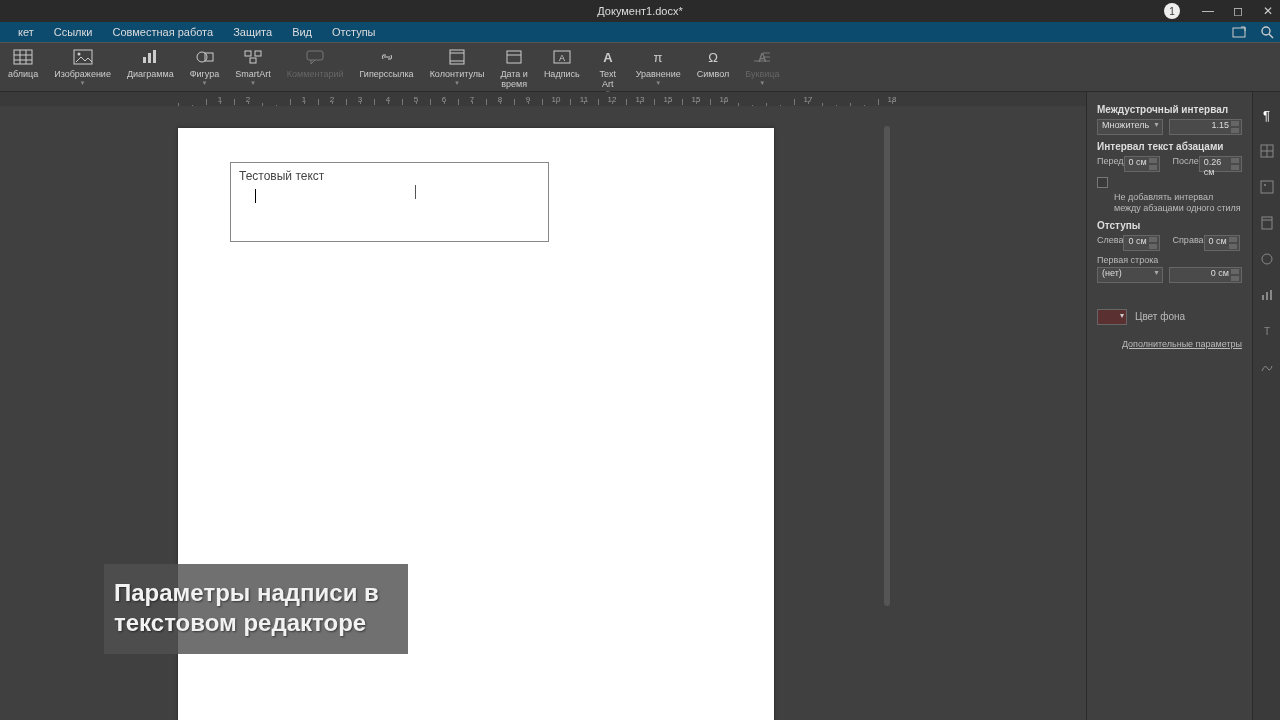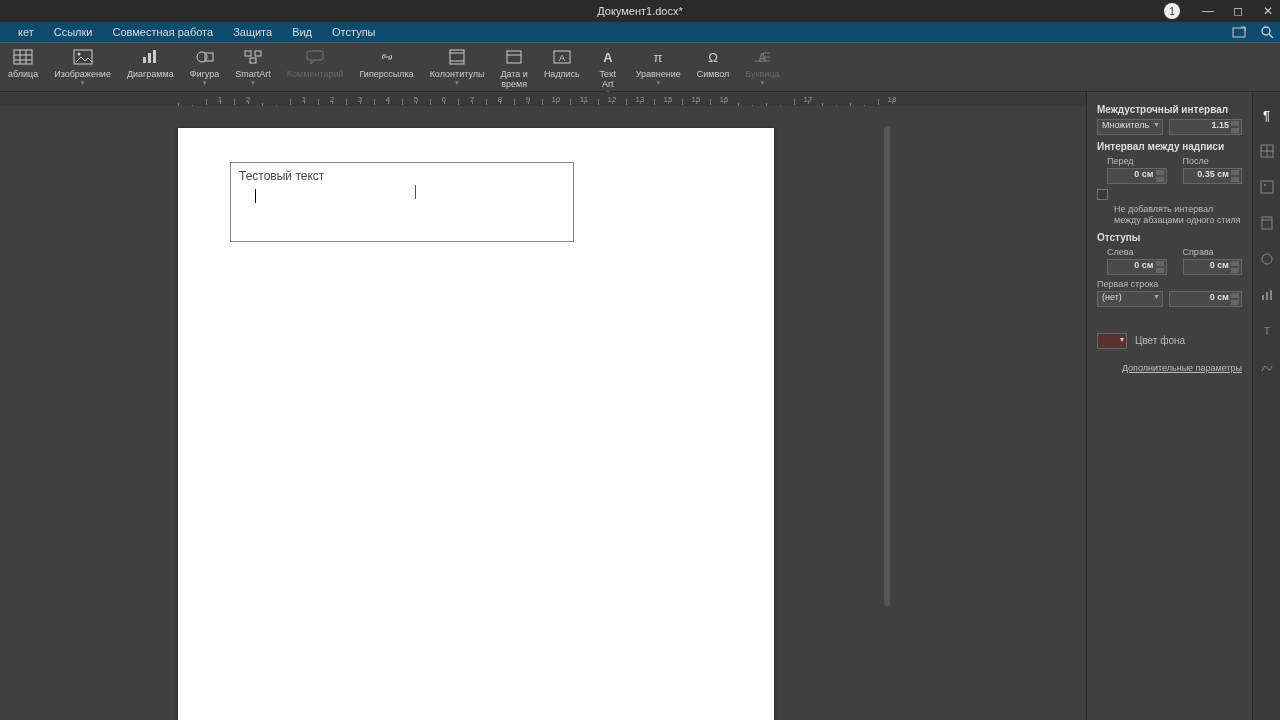--- a/index.html
+++ b/index.html
@@ -36,37 +36,37 @@
 .ruler-inner .tick { color:#999; font-size:8px; width:28px; text-align:center; position:relative; }
 .ruler-inner .tick::before, .ruler-inner .tick::after { content:""; position:absolute; top:4px; width:1px; height:6px; background:#777; }
 .ruler-inner .tick::before { left:0; }
 .ruler-inner .tick::after { left:14px; height:3px; top:6px; }
 
 
 .doc-area { position:absolute; top:14px; left:0; right:194px; bottom:0; background:#404040; overflow:hidden; }
 .page { position:absolute; left:178px; top:22px; width:596px; height:840px; background:#fff; box-shadow:0 0 4px rgba(0,0,0,.4); }
 .page-scroll { position:absolute; right:196px; top:20px; width:6px; height:480px; background:#555; border-radius:3px; }
 
-.textframe { position:absolute; left:52px; top:34px; width:344px; height:80px; border:1px solid #888; padding:6px 8px; }
+.textframe { position:absolute; left:52px; top:34px; width:319px; height:80px; border:1px solid #888; padding:6px 8px; }
 .textframe .line1 { color:#444; font-size:12px; }
 .textframe .ibeam1 { position:absolute; left:24px; top:26px; width:1px; height:14px; background:#000; }
 .textframe .ibeam2 { position:absolute; left:184px; top:22px; width:1px; height:14px; background:#555; }
 
 
 .caption { position:absolute; left:104px; bottom:66px; width:304px; background:rgba(80,80,80,0.82); padding:14px 16px 16px 10px; }
 .caption .c-text { color:#f2f2f2; font-size:24px; font-weight:bold; line-height:30px; text-shadow:1px 1px 2px rgba(0,0,0,.5); }
 
 
 .right-panel { position:absolute; top:0; right:28px; width:166px; bottom:0; background:#404040; border-left:1px solid #2a2a2a; padding:6px 10px; }
 .rp-heading { color:#ddd; font-size:10px; font-weight:bold; margin-top:6px; margin-bottom:4px; }
 .rp-row { display:flex; align-items:center; gap:6px; margin-bottom:4px; }
-.rp-row .half { flex:1; display:flex; flex-direction:column;margin-left:10px; }
+.rp-row .half { flex:1; display:flex; flex-direction:row; }
 .rp-sublabel { color:#bbb; font-size:9px; margin-bottom:2px; }
 .rp-select, .rp-spin { height:16px; background:#4a4a4a; border:1px solid #666; color:#ddd; font-size:9px; display:flex; align-items:flex-start; padding:0 4px; position:relative; }
-.rp-spin { justify-content:flex-end; padding-right:12px;font-weight:bold; }
+.rp-spin { justify-content:flex-end; padding-right:12px; }
 .rp-spin::after { content:""; position:absolute; right:2px; top:1px; width:8px; height:12px; background:linear-gradient(#666 45%, transparent 45%, transparent 55%, #666 55%); }
 .rp-select::after { content:"▾"; position:absolute; right:3px; font-size:8px; color:#aaa; }
 .rp-check { display:flex; align-items:flex-start; gap:6px; margin-top:4px; }
 .rp-check .box { width:11px; height:11px; border:1px solid #777; background:#3a3a3a; flex-shrink:0; margin-top:1px; }
 .rp-check .lbl { color:#bbb; font-size:9px; line-height:11px;margin-top:16px; }
 .rp-colorrow { display:flex; align-items:center; gap:8px; margin-top:26px; }
 .rp-color { width:30px; height:16px; background:#5a3030; border:1px solid #666; position:relative; }
 .rp-color::after { content:"▾"; position:absolute; right:2px; top:1px; font-size:8px; color:#ccc; }
 .rp-link { color:#bbb; font-size:9px; text-decoration:underline; margin-top:14px; cursor:pointer; display:block; text-align:right; }
 
@@ -292,45 +292,48 @@
   <div class="doc-area">
     <div class="page">
       <div class="textframe">
         <div class="line1">Тестовый текст</div>
         <div class="ibeam1"></div>
         <div class="ibeam2"></div>
       </div>
     </div>
     <div class="page-scroll"></div>
 
+    <div class="caption">
+      <div class="c-text">Параметры надписи в текстовом редакторе</div>
+    </div>
   </div>
 
   <div class="right-panel">
     <div class="rp-heading">Междустрочный интервал</div>
     <div class="rp-row">
       <div class="rp-select" style="flex:1">
           <span>Множитель</span>
         </div>
       <div class="rp-spin" style="flex:1">
           <span>1.15</span>
         </div>
     </div>
 
-    <div class="rp-heading">Интервал между надписи</div>
+    <div class="rp-heading">Интервал текст абзацами</div>
     <div class="rp-row">
       <div class="half">
         <span class="rp-sublabel">Перед</span>
         <div class="rp-spin">
             <span>0 см</span>
           </div>
       </div>
       <div class="half">
         <span class="rp-sublabel">После</span>
         <div class="rp-spin">
-            <span>0.35 см</span>
+            <span>0.26 см</span>
           </div>
       </div>
     </div>
     <div class="rp-check">
       <div class="box"></div>
       <div class="lbl">Не добавлять интервал между абзацами одного стиля</div>
     </div>
 
     <div class="rp-heading">Отступы</div>
     <div class="rp-row">

